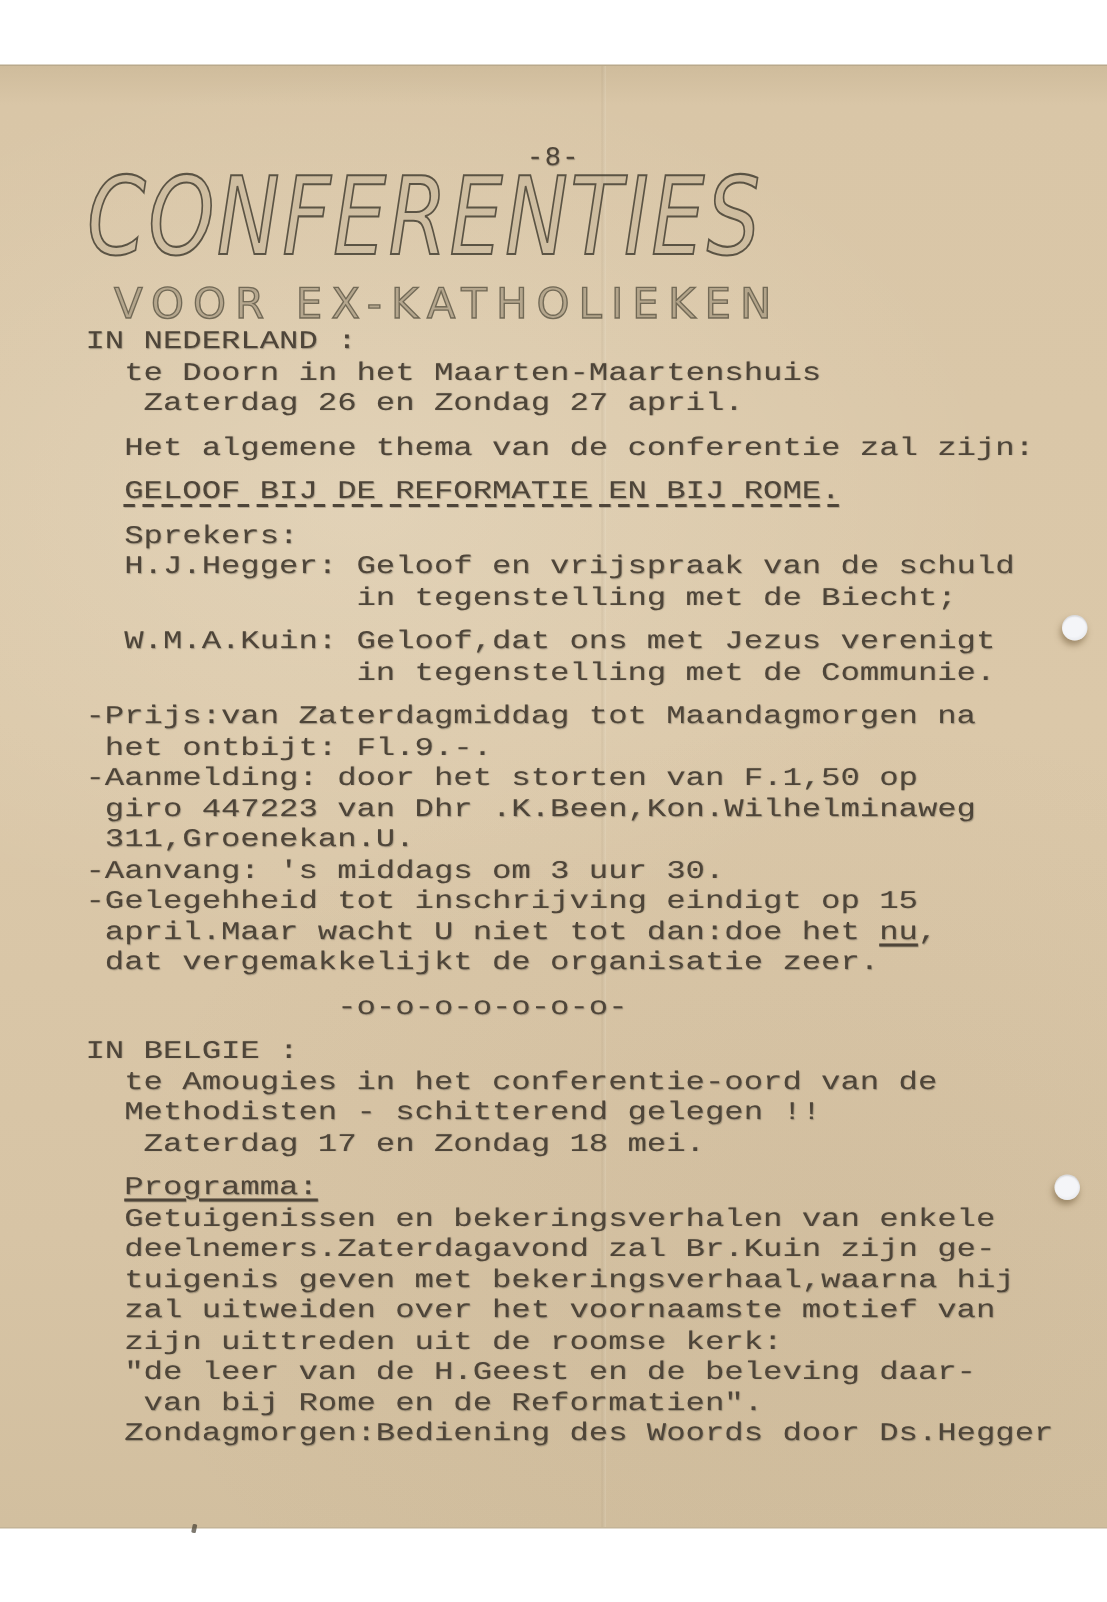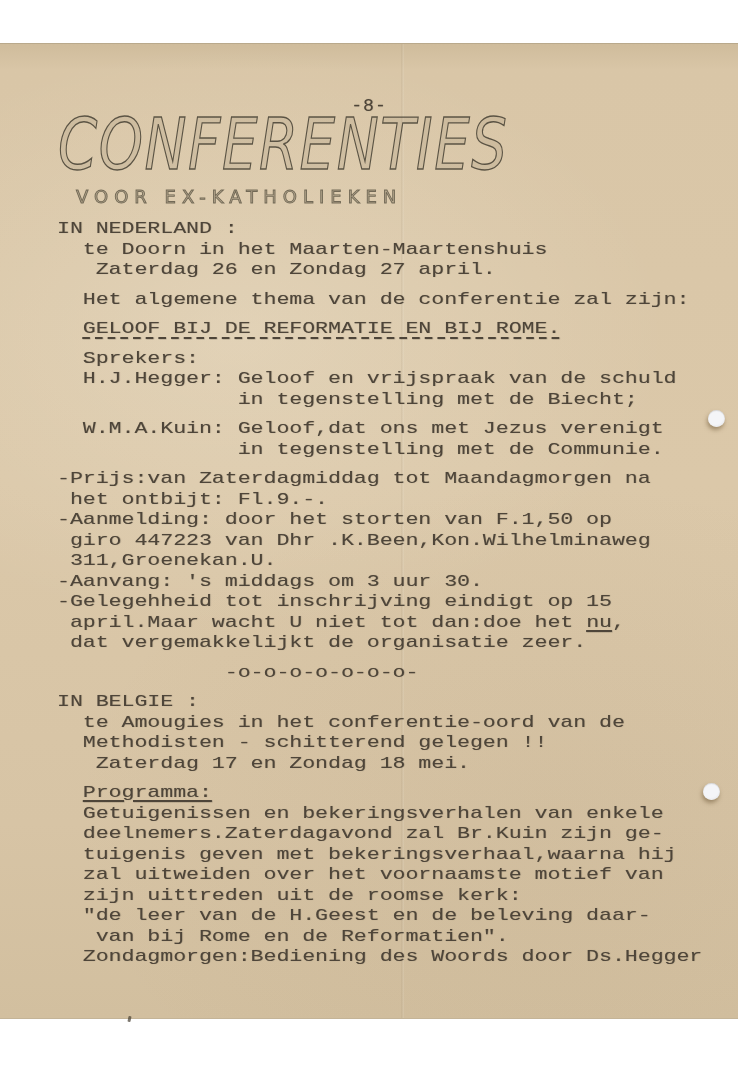--- a/index.html
+++ b/index.html
@@ -43,21 +43,21 @@
     position:absolute; left:58px; top:108px; white-space:nowrap;
     font-family:"DejaVu Sans", sans-serif; font-style:italic;
     font-size:72px; line-height:1; letter-spacing:2px;
     color: rgba(62,56,44,0.08);
     -webkit-text-stroke: 1.4px rgba(64,58,46,0.82);
     transform: scaleX(0.78); transform-origin: 0 0;
   }
   .doc-subtitle {
     position:absolute; left:76px; top:186px; white-space:nowrap;
     font-family:"DejaVu Sans", sans-serif;
-    font-size:18px; line-height:1.2; letter-spacing:6px;
+    font-size:28px; line-height:1.2; letter-spacing:6px;
     color: rgba(86,79,63,0.30);
     -webkit-text-stroke: 0.9px rgba(90,83,66,0.78);
   }
 
   
   .body {
     position:absolute; left:57px; top:219px; width:540px;
     transform: scaleX(1.265); transform-origin: 0 0;
     font-size:17px; line-height:20.5px; color:#4e4539;
     text-shadow: 0.4px 0.4px 0.7px rgba(60,54,44,0.40);

